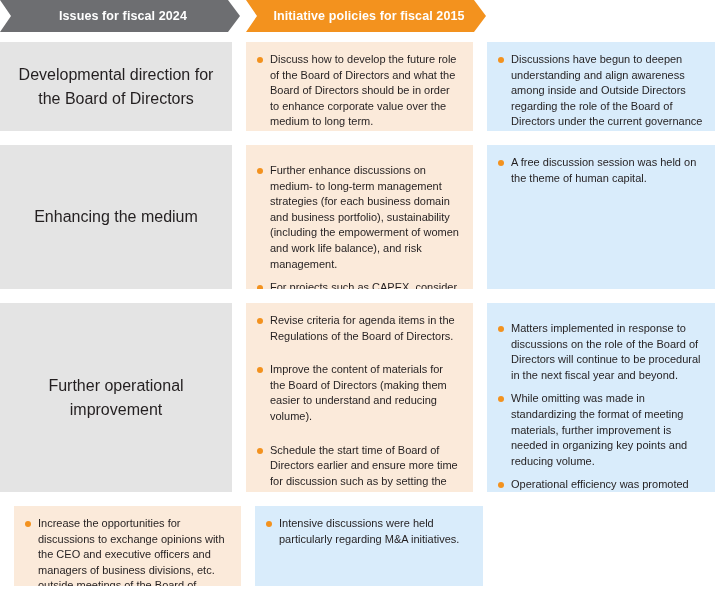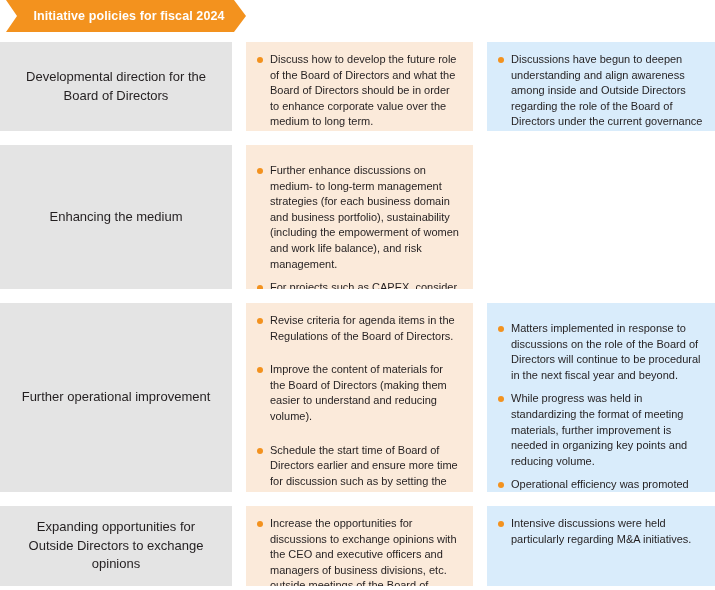--- a/index.html
+++ b/index.html
@@ -69,21 +69,21 @@
   .cell { overflow: hidden; }
 
   .cell-issue {
     width: 232px;
     background: #e4e4e4;
     display: flex;
     align-items: center;
     justify-content: center;
     text-align: center;
     padding: 6px 16px;
-    font-size: 13px;
+    font-size: 16px;
     line-height: 1.45;
   }
   .cell-policy {
     width: 227px;
     margin-left: 14px;
     background: #fbeada;
     padding: 10px 12px 10px 10px;
   }
   .cell-result {
     width: 228px;
@@ -117,22 +117,25 @@
   .r2 .cell { height: 144px; }
   .r3 .cell { height: 189px; }
   .r4 .cell { height: 80px; }
 </style>
 </head>
 <body>
 
 <div class="board">
 
   <div class="header-row">
+    <div class="chev chev-1">
+      <span>Issues for fiscal 2024</span>
+    </div>
     <div class="chev chev-2">
-      <span>Initiative policies for fiscal 2024</span>
+      <span>Initiative policies for fiscal 2015</span>
     </div>
   </div>
 
   <div class="grid">
 
     <div class="row r1">
       <div class="cell cell-issue">
         <span>Developmental direction for the Board of Directors</span>
       </div>
       <div class="cell cell-policy">
@@ -158,20 +161,27 @@
       <div class="cell cell-policy">
         <ul class="bullets tight">
           <li>
             <span>Further enhance discussions on medium- to long-term management strategies (for each business domain and business portfolio), sustainability (including the empowerment of women and work life balance), and risk management.</span>
           </li>
           <li>
             <span>For projects such as CAPEX, consider rules to regularly report post-execution status at the Board of Directors.</span>
           </li>
         </ul>
       </div>
+      <div class="cell cell-result">
+        <ul class="bullets">
+          <li>
+            <span>A free discussion session was held on the theme of human capital.</span>
+          </li>
+        </ul>
+      </div>
     </div>
 
     <div class="row r3">
       <div class="cell cell-issue">
         <span>Further operational improvement</span>
       </div>
       <div class="cell cell-policy">
         <ul class="bullets loose">
           <li>
             <span>Revise criteria for agenda items in the Regulations of the Board of Directors.</span>
@@ -183,33 +193,30 @@
             <span>Schedule the start time of Board of Directors earlier and ensure more time for discussion such as by setting the important proposals to be deliberated first.</span>
           </li>
         </ul>
       </div>
       <div class="cell cell-result">
         <ul class="bullets tight">
           <li>
             <span>Matters implemented in response to discussions on the role of the Board of Directors will continue to be procedural in the next fiscal year and beyond.</span>
           </li>
           <li>
-            <span>While progress was held in standardizing the format of meeting materials, further improvement is needed in organizing key points and reducing volume.</span>
+            <span>While omitting was made in standardizing the format of meeting materials, further improvement is needed in organizing key points and reducing volume.</span>
           </li>
           <li>
             <span>Operational efficiency was promoted by adjusting the start time of meetings depending on the number of agenda items and omitting explanations for procedural matters.</span>
           </li>
         </ul>
       </div>
     </div>
 
     <div class="row r4">
-      <div class="cell cell-issue">
-        <span>Expanding opportunities for Outside Directors to exchange opinions</span>
-      </div>
       <div class="cell cell-policy">
         <ul class="bullets">
           <li>
             <span>Increase the opportunities for discussions to exchange opinions with the CEO and executive officers and managers of business divisions, etc. outside meetings of the Board of Directors.</span>
           </li>
         </ul>
       </div>
       <div class="cell cell-result">
         <ul class="bullets">
           <li>

